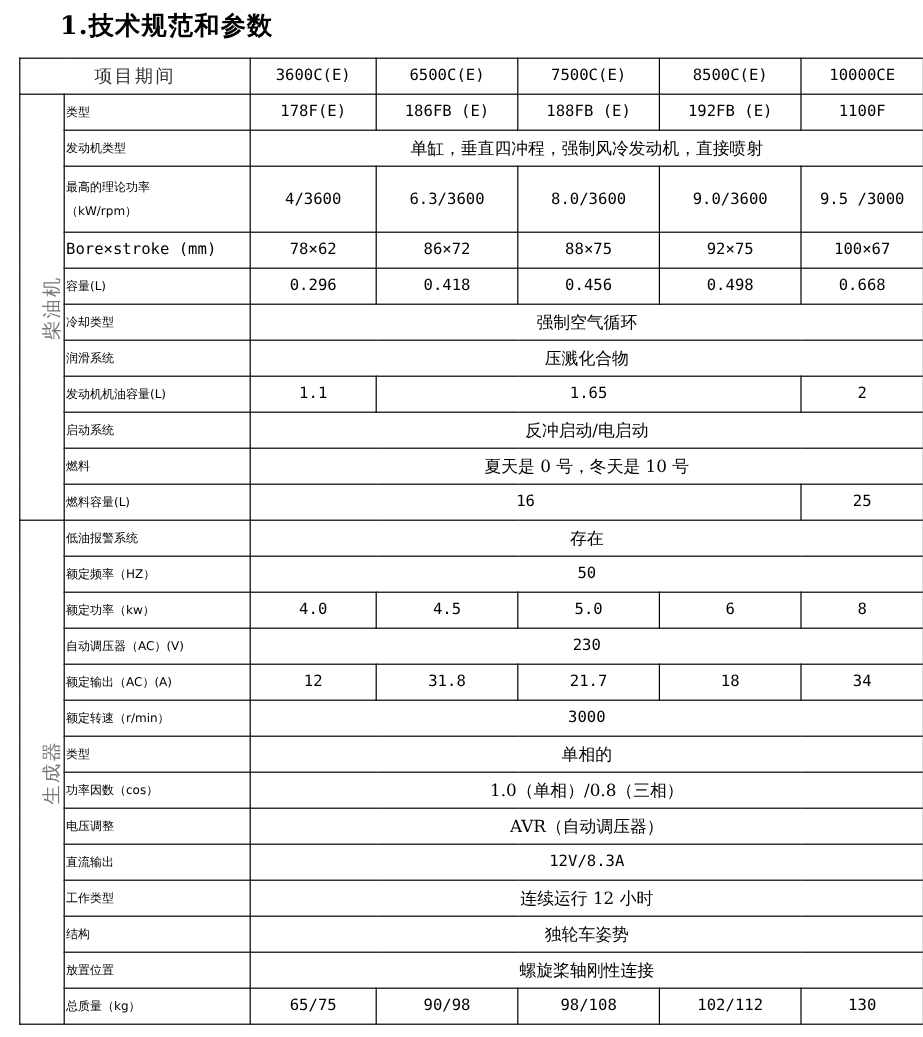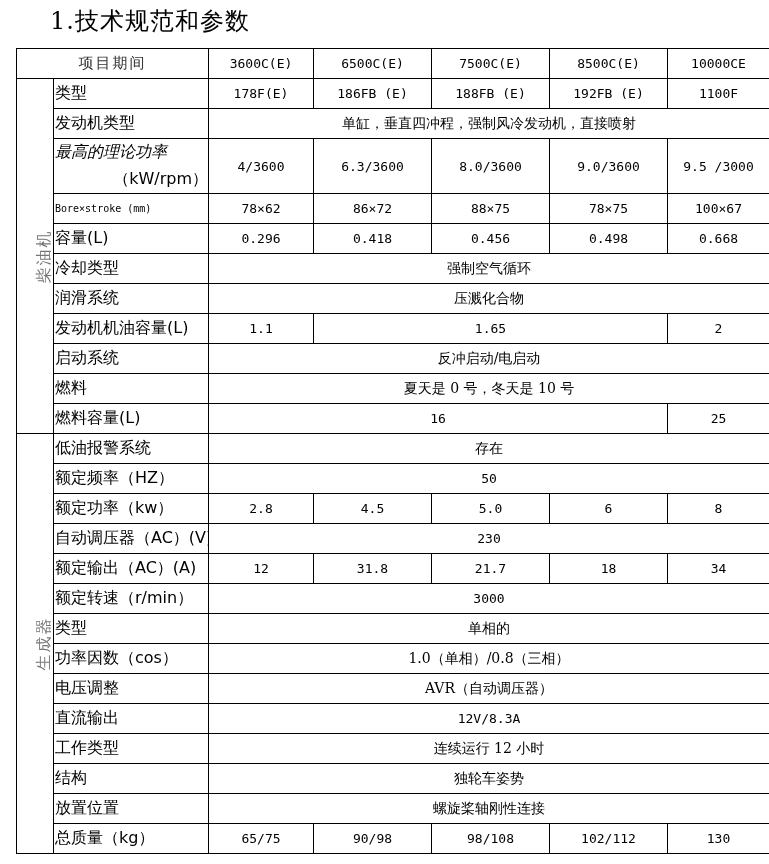--- a/index.html
+++ b/index.html
@@ -3,21 +3,21 @@
   <meta charset="utf-8">
   <style>
     html, body { margin: 0; padding: 0; background: #ffffff; }
     body {
       width: 769px; height: 864px; position: relative; overflow: hidden;
       font-family: "DejaVu Serif", "Liberation Serif", serif;
       color: #000;
     }
     .title {
       position: absolute; left: 50px; top: 4px;
-      font-size: 24px; font-weight: normal; letter-spacing: 1px;
+      font-size: 21px; font-weight: bold; letter-spacing: 1px;
       font-family: "DejaVu Serif", serif;
       line-height: 34px;
     }
     table.spec {
       position: absolute; left: 16px; top: 48px;
       border-collapse: collapse;
       table-layout: fixed;
       width: 740px;
     }
     table.spec td {
@@ -27,43 +27,43 @@
       height: 29px;
       text-align: center;
       vertical-align: middle;
       white-space: nowrap;
       overflow: hidden;
     }
     table.spec td.label {
       text-align: left;
       padding-left: 1px;
       font-family: "DejaVu Sans", sans-serif;
-      font-size: 16px;
+      font-size: 10px;
     }
     table.spec td.head-label {
       font-family: "DejaVu Sans", sans-serif;
       font-size: 15px;
       letter-spacing: 2px;
       color: #333;
     }
     table.spec td.mono { font-family: "DejaVu Sans Mono", "Liberation Mono", monospace; font-size: 13px; }
     table.spec td.tall { height: 54px; }
     table.spec td.section {
       color: #777;
       font-family: "DejaVu Sans", sans-serif;
       font-size: 16px;
     }
     .vertical {
       display: inline-block;
       transform: rotate(-90deg);
       white-space: nowrap;
       letter-spacing: 2px;
     }
-    .label-line2 { display: block; padding-top: 6px; text-align: right; }
-    .label-line1 { display: block; font-style: italic; }
+    .label-line2 { display: block; padding-top: 6px; }
+    .label-line1 { display: block; }
   </style>
 </head>
 <body>
 
 <div class="title">1.技术规范和参数</div>
 
 <table class="spec">
   <colgroup>
     <col style="width:37px">
     <col style="width:155px">
@@ -104,25 +104,25 @@
       <span class="label-line1">最高的理论功率</span>
       <span class="label-line2">（kW/rpm）</span>
     </td>
     <td class="mono">4/3600</td>
     <td class="mono">6.3/3600</td>
     <td class="mono">8.0/3600</td>
     <td class="mono">9.0/3600</td>
     <td class="mono">9.5 /3000</td>
   </tr>
   <tr>
-    <td class="label mono" style="font-size:10px;">Bore×stroke (mm)</td>
+    <td class="label mono" style="font-size:13px;">Bore×stroke (mm)</td>
     <td class="mono">78×62</td>
     <td class="mono">86×72</td>
     <td class="mono">88×75</td>
-    <td class="mono">78×75</td>
+    <td class="mono">92×75</td>
     <td class="mono">100×67</td>
   </tr>
   <tr>
     <td class="label">容量(L)</td>
     <td class="mono">0.296</td>
     <td class="mono">0.418</td>
     <td class="mono">0.456</td>
     <td class="mono">0.498</td>
     <td class="mono">0.668</td>
   </tr>
@@ -160,21 +160,21 @@
     </td>
     <td class="label">低油报警系统</td>
     <td colspan="5">存在</td>
   </tr>
   <tr>
     <td class="label">额定频率（HZ）</td>
     <td colspan="5" class="mono">50</td>
   </tr>
   <tr>
     <td class="label">额定功率（kw）</td>
-    <td class="mono">2.8</td>
+    <td class="mono">4.0</td>
     <td class="mono">4.5</td>
     <td class="mono">5.0</td>
     <td class="mono">6</td>
     <td class="mono">8</td>
   </tr>
   <tr>
     <td class="label">自动调压器（AC）(V)</td>
     <td colspan="5" class="mono">230</td>
   </tr>
   <tr>

